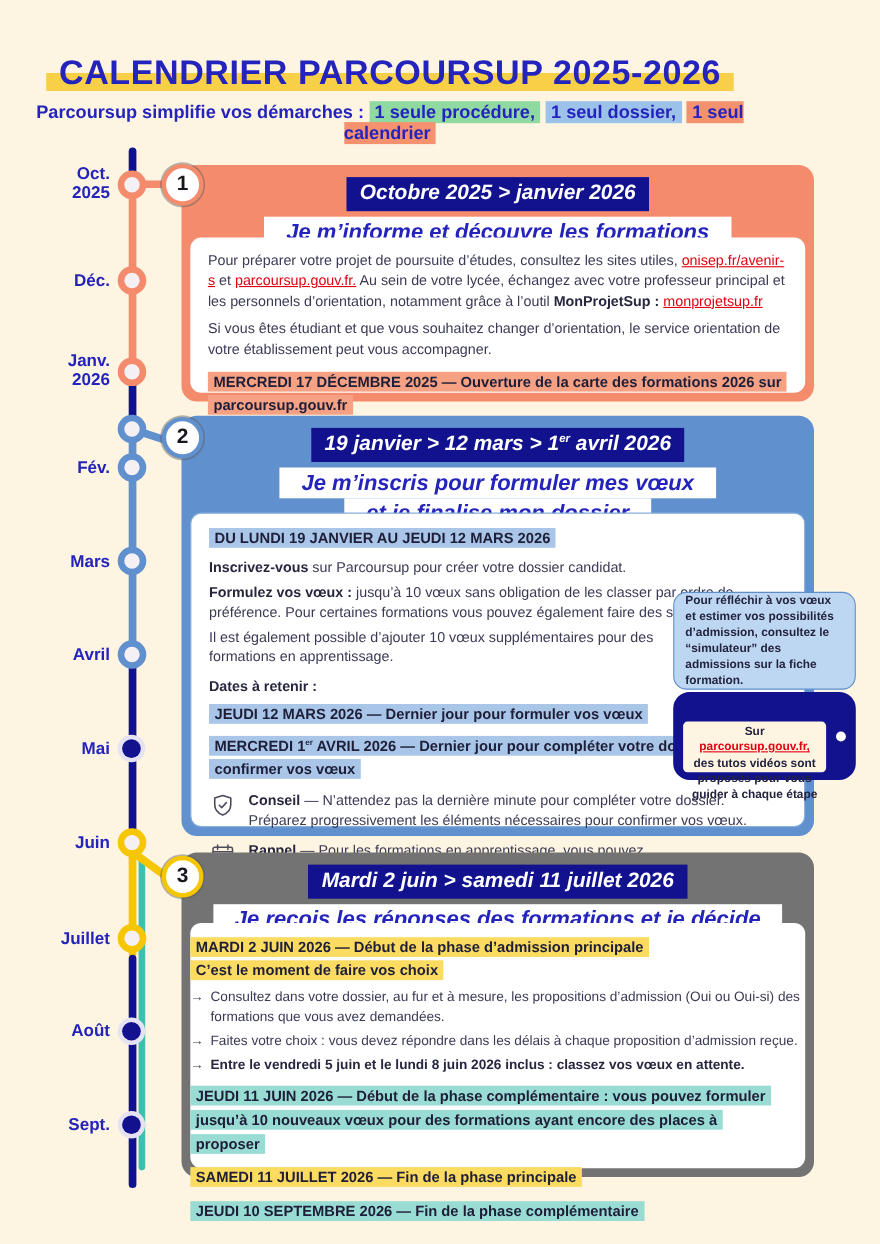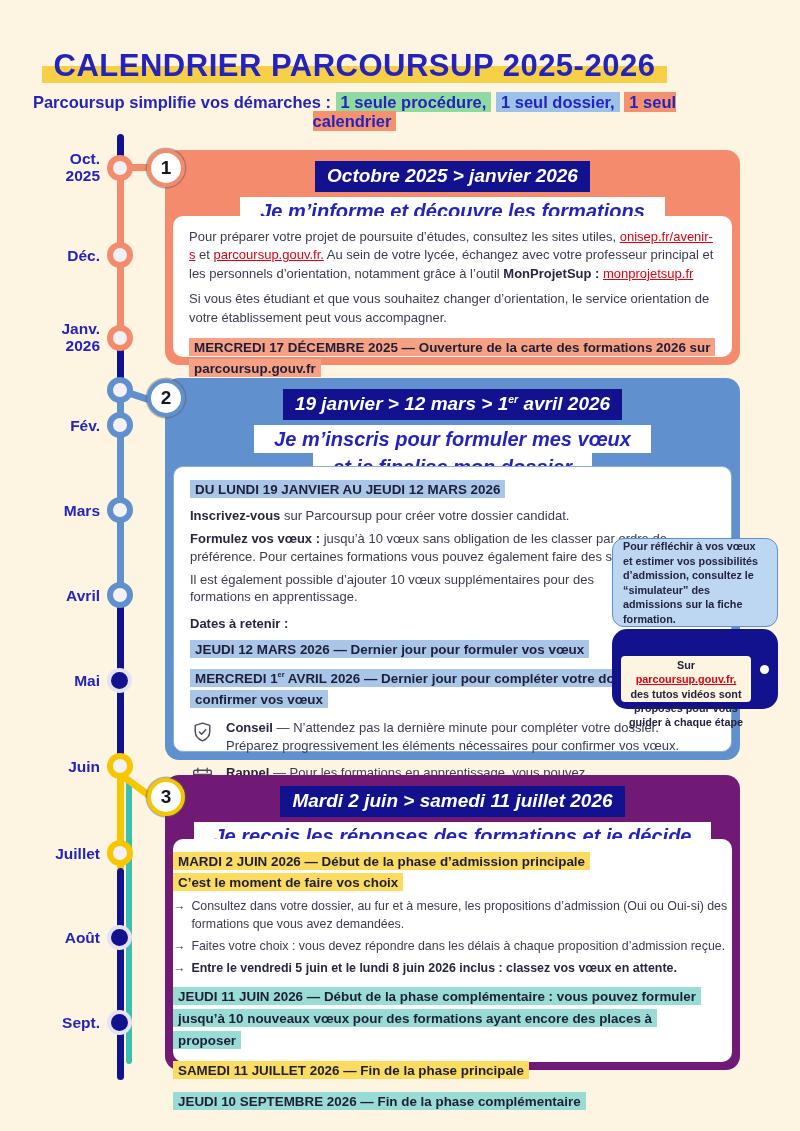--- a/index.html
+++ b/index.html
@@ -30,21 +30,21 @@
   .month{position:absolute;left:18px;width:82px;text-align:right;color:#2424BC;
          font-weight:800;font-size:15.5px;line-height:1.12;z-index:2;}
   .badge{position:absolute;left:147px;width:30px;height:30px;border-radius:50%;background:#fff;
          border:4px solid;display:flex;align-items:center;justify-content:center;
          font-weight:800;font-size:19px;color:#16161e;z-index:6;
          box-shadow:0 0 0 1.5px rgba(90,90,90,.45);}
   
   .card{position:absolute;left:165px;width:575px;border-radius:14px;text-align:center;z-index:3;}
   .card1{top:150px;height:215px;background:#F58B6D;}
   .card2{top:378px;height:382px;background:#6090CD;}
-  .card3{top:775px;height:295px;background:#701a75;}
+  .card3{top:775px;height:295px;background:#737373;}
   .card-head{padding-top:11px;}
   .pill-dates{display:inline-block;background:#12128F;color:#fff;font-weight:800;font-size:19px;
               padding:3px 12px;line-height:1.3;}
   .pill-title{display:inline-block;background:#fff;color:#2424BC;font-weight:800;font-size:20px;
               padding:1px 20px;margin-top:5px;line-height:1.3;}
   .pill-row{line-height:1.05;font-style:italic;}
   .body{position:absolute;left:8px;right:8px;bottom:8px;background:#fff;border-radius:10px;
         text-align:left;padding:12px 16px;color:#3A3A55;font-size:13px;line-height:1.42;}
   .card2 .body{top:88px;border:1.5px solid #86ADDC;padding:11px 16px;line-height:1.38;}
   .card1 .body{top:66px;}

